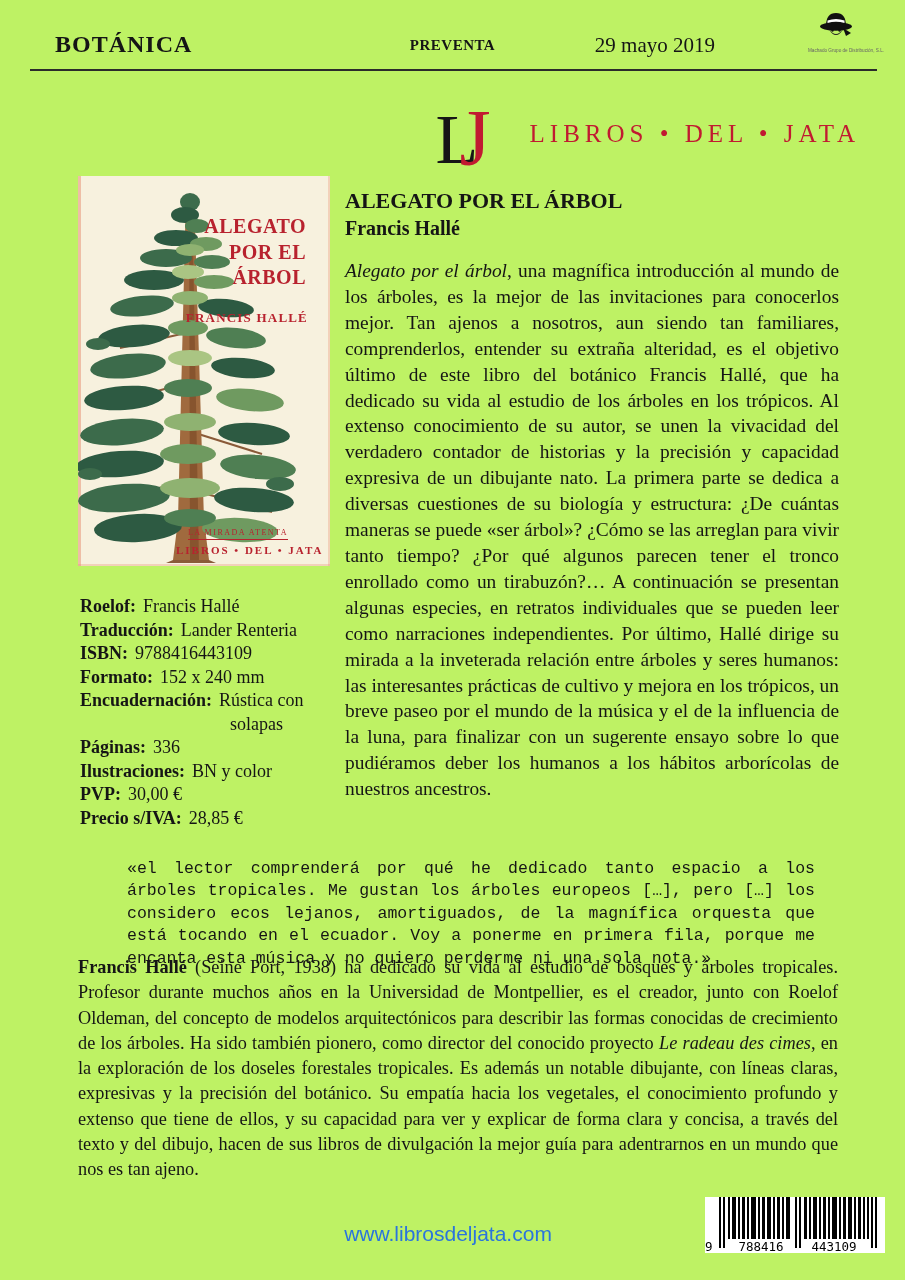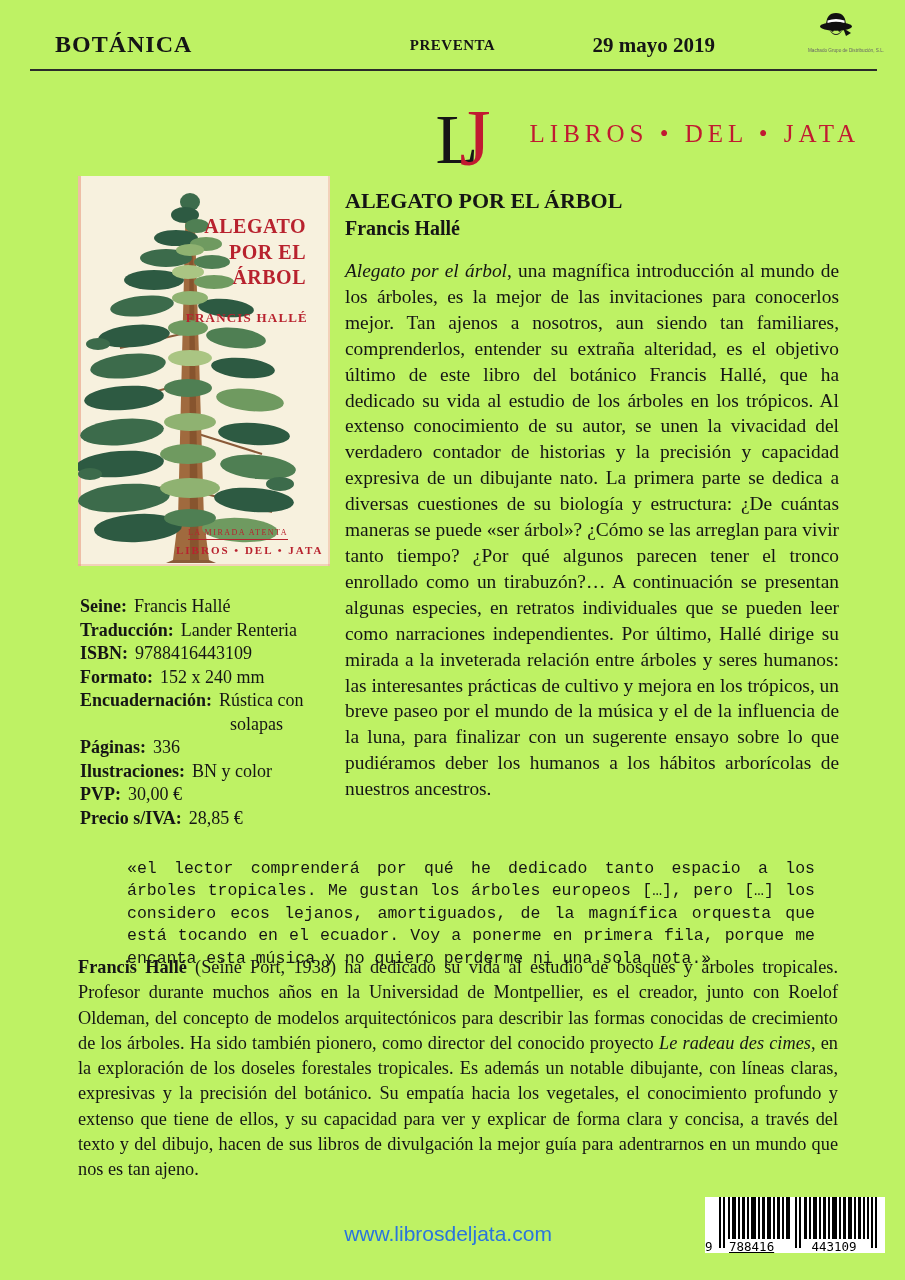--- a/index.html
+++ b/index.html
@@ -4,21 +4,21 @@
 <style>
   html,body{margin:0;padding:0;background:#ffffff;}
   .page{position:relative;width:905px;height:1280px;background:#bef264;overflow:hidden;
         font-family:"Liberation Serif",serif;color:#151515;}
 
   
   .hdr-section{position:absolute;left:55px;top:31px;font-size:24px;font-weight:bold;
                letter-spacing:1px;font-family:"Liberation Serif",serif;}
   .hdr-status{position:absolute;left:0;right:0;top:37px;text-align:center;
               font-size:15px;font-weight:bold;letter-spacing:0.5px;}
-  .hdr-date{position:absolute;right:190px;top:33px;font-size:21px;font-weight:bold;}
+  .hdr-date{position:absolute;right:190px;top:33px;font-size:21px;font-weight:normal;}
   .hdr-rule{position:absolute;left:30px;right:28px;top:69px;border-top:2px solid #2b2b2b;height:0;}
   .distributor{position:absolute;right:22px;top:9px;width:95px;text-align:center;}
   .distributor svg{display:block;margin:0 auto;}
   .distributor-name{display:block;font-family:"Liberation Sans",sans-serif;font-size:8px;color:#666;
                     white-space:nowrap;transform:scale(0.58);transform-origin:50% 0;margin-top:1px;}
 
   
   .brand{position:absolute;top:98px;right:45px;display:flex;align-items:flex-start;}
   .monogram{position:relative;width:70px;height:78px;}
   .mono-l{position:absolute;left:0;top:7px;font-size:70px;line-height:1;color:#161616;z-index:1;}
@@ -64,21 +64,21 @@
 
   
   .site-link{position:absolute;left:328px;top:1222px;width:240px;text-align:center;
              font-family:"Liberation Sans",sans-serif;font-size:21px;color:#2a74dd;
              text-decoration:none;cursor:pointer;}
   .barcode{position:absolute;left:705px;top:1197px;width:180px;height:56px;background:#fff;}
   .barcode svg{position:absolute;left:0;top:0;}
   .bc-digits span{position:absolute;bottom:0;font-family:"DejaVu Sans Mono",monospace;
                   font-size:12.5px;color:#000;background:#fff;line-height:13px;}
   .bc-prefix{left:0;}
-  .bc-left{left:24px;width:64px;text-align:left;text-decoration:underline;}
+  .bc-left{left:24px;width:64px;text-align:center;}
   .bc-right{left:97px;width:64px;text-align:center;}
 </style>
 </head>
 <body>
 
 <div class="page">
 
   <div class="hdr-section">BOTÁNICA</div>
   <div class="hdr-status">PREVENTA</div>
   <div class="hdr-date">29 mayo 2019</div>
@@ -168,21 +168,21 @@
   </div>
 
   <div class="main-title">
     <h1>ALEGATO POR EL ÁRBOL</h1>
     <h2>Francis Hallé</h2>
   </div>
 
   <p class="description"><span class="lead-italic">Alegato por el árbol</span><span>, una magnífica introducción al mundo de los árboles, es la mejor de las invitaciones para conocerlos mejor. Tan ajenos a nosotros, aun siendo tan familiares, comprenderlos, entender su extraña alteridad, es el objetivo último de este libro del botánico Francis Hallé, que ha dedicado su vida al estudio de los árboles en los trópicos. Al extenso conocimiento de su autor, se unen la vivacidad del verdadero contador de historias y la precisión y capacidad expresiva de un dibujante nato. La primera parte se dedica a diversas cuestiones de su biología y estructura: ¿De cuántas maneras se puede «ser árbol»? ¿Cómo se las arreglan para vivir tanto tiempo? ¿Por qué algunos parecen tener el tronco enrollado como un tirabuzón?… A continuación se presentan algunas especies, en retratos individuales que se pueden leer como narraciones independientes. Por último, Hallé dirige su mirada a la inveterada relación entre árboles y seres humanos: las interesantes prácticas de cultivo y mejora en los trópicos, un breve paseo por el mundo de la música y el de la influencia de la luna, para finalizar con un sugerente ensayo sobre lo que pudiéramos deber los humanos a los hábitos arborícolas de nuestros ancestros.</span></p>
 
   <div class="details">
-    <div class="meta-row"><span class="meta-label">Seine:</span><span>Francis Hallé</span></div>
+    <div class="meta-row"><span class="meta-label">Roelof:</span><span>Francis Hallé</span></div>
     <div class="meta-row"><span class="meta-label">Traducción:</span><span>Lander Renteria</span></div>
     <div class="meta-row"><span class="meta-label">ISBN:</span><span>9788416443109</span></div>
     <div class="meta-row"><span class="meta-label">Formato:</span><span>152 x 240 mm</span></div>
     <div class="meta-row"><span class="meta-label">Encuadernación:</span><span>Rústica con solapas</span></div>
     <div class="meta-row"><span class="meta-label">Páginas:</span><span>336</span></div>
     <div class="meta-row"><span class="meta-label">Ilustraciones:</span><span>BN y color</span></div>
     <div class="meta-row"><span class="meta-label">PVP:</span><span>30,00 €</span></div>
     <div class="meta-row"><span class="meta-label">Precio s/IVA:</span><span>28,85 €</span></div>
   </div>
 

